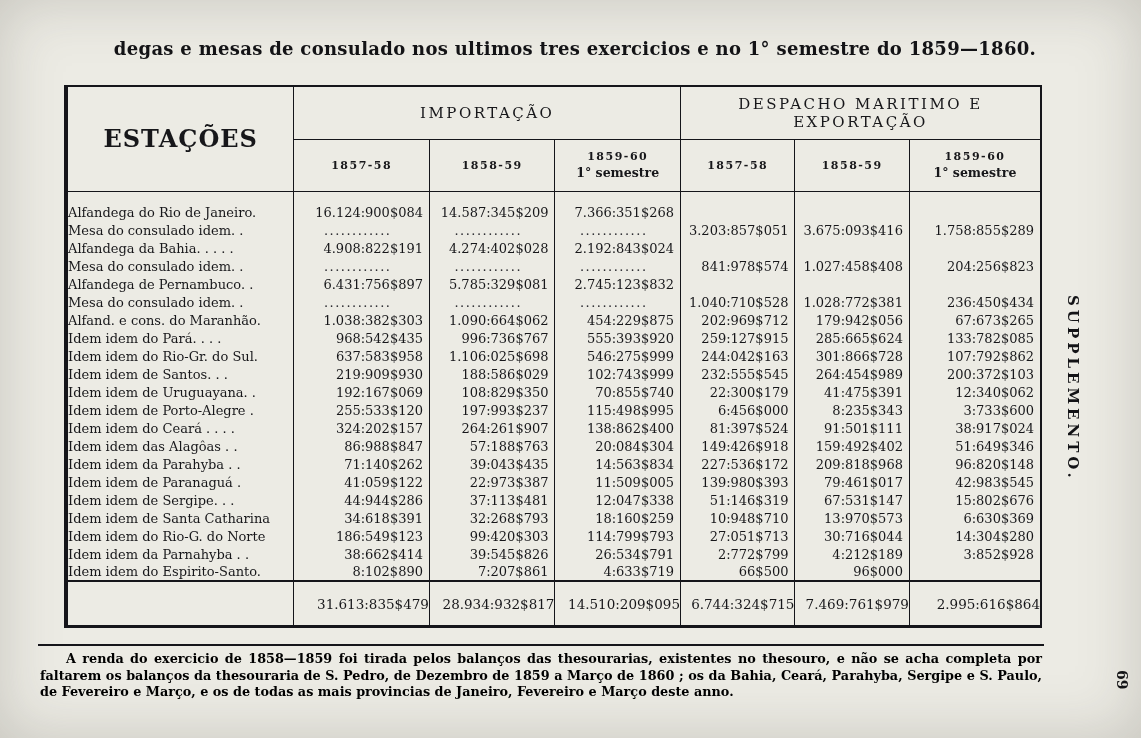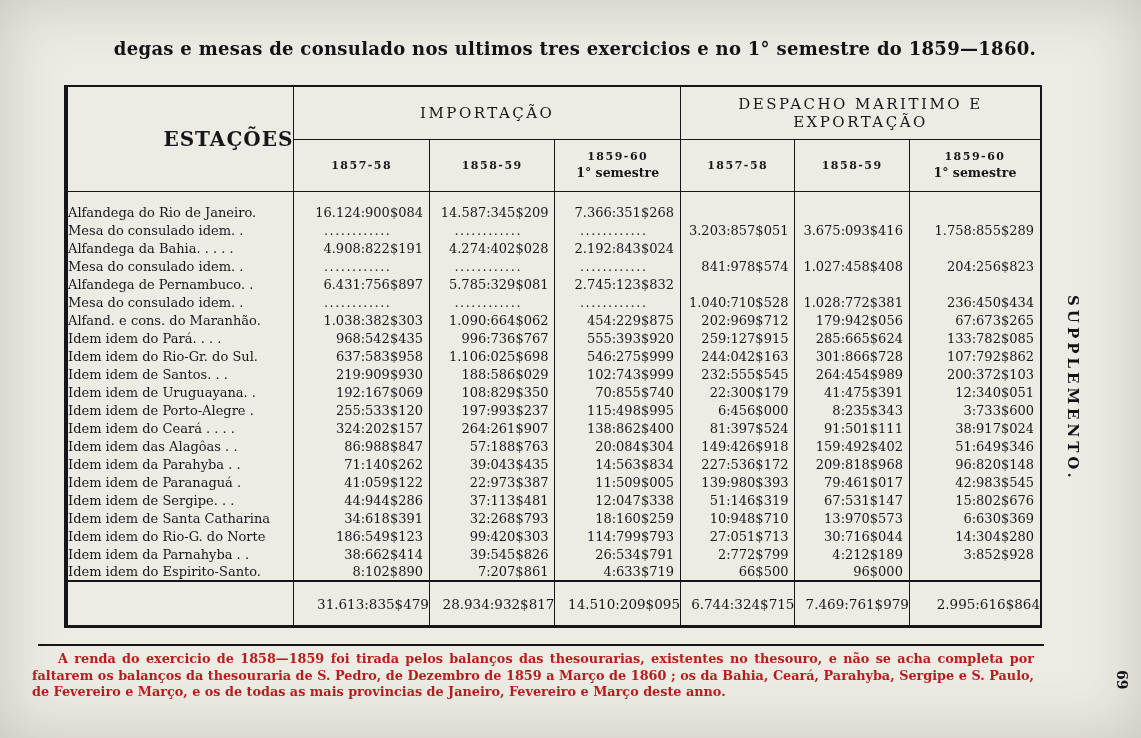--- a/index.html
+++ b/index.html
@@ -27,23 +27,23 @@
   
   .table-wrap {
     position:absolute; top:85px; left:64px; width:978px;
     border:2px solid #15151a;
     border-left-width:4px;
     border-bottom-width:3px;
   }
   table { border-collapse:collapse; width:100%; table-layout:fixed; }
   th { font-weight:normal; }
   .stations-th {
-    font-size:20px; font-weight:bold; letter-spacing:1px;
+    font-size:24px; font-weight:bold; letter-spacing:1px;
     border-right:1px solid #15151a; border-bottom:1px solid #15151a;
-    vertical-align:middle; text-align:right;
+    vertical-align:middle; text-align:center;
   }
   .group-th {
     font-size:15px; letter-spacing:2.5px;
     border-left:1px solid #15151a; border-bottom:1px solid #15151a;
     height:52px; vertical-align:middle; text-align:center;
   }
   .year-th {
     border-left:1px solid #15151a; border-bottom:1px solid #15151a;
     height:52px; vertical-align:middle; text-align:center;
   }
@@ -62,23 +62,23 @@
     border-top:2px solid #15151a; height:44px; vertical-align:middle;
     font-size:13.5px;
   }
 
   
   .footnote-rule {
     position:absolute; top:644px; left:38px; width:1006px;
     border-top:2px solid #15151a;
   }
   .footnote {
-    position:absolute; top:651px; left:32px; width:1002px;
+    position:absolute; top:651px; left:40px; width:1002px;
     font-size:12.8px; font-weight:bold; line-height:16.5px;
-    text-align:justify; text-indent:26px; color:#b91c1c;
+    text-align:justify; text-indent:26px; color:#000000;
   }
 
   
   .side-label {
     position:absolute; left:1064px; top:295px;
     writing-mode:vertical-rl;
     font-weight:bold; font-size:15px; letter-spacing:4px;
     color:#131316;
   }
   .page-num {
@@ -227,21 +227,21 @@
             <td class="value-cell">264:454$989</td>
             <td class="value-cell">200:372$103</td>
           </tr>
           <tr>
             <td class="station-cell">Idem idem de Uruguayana. .</td>
             <td class="value-cell">192:167$069</td>
             <td class="value-cell">108:829$350</td>
             <td class="value-cell">70:855$740</td>
             <td class="value-cell">22:300$179</td>
             <td class="value-cell">41:475$391</td>
-            <td class="value-cell">12:340$051</td>
+            <td class="value-cell">12:340$062</td>
           </tr>
           <tr>
             <td class="station-cell">Idem idem de Porto-Alegre .</td>
             <td class="value-cell">255:533$120</td>
             <td class="value-cell">197:993$237</td>
             <td class="value-cell">115:498$995</td>
             <td class="value-cell">6:456$000</td>
             <td class="value-cell">8:235$343</td>
             <td class="value-cell">3:733$600</td>
           </tr>

